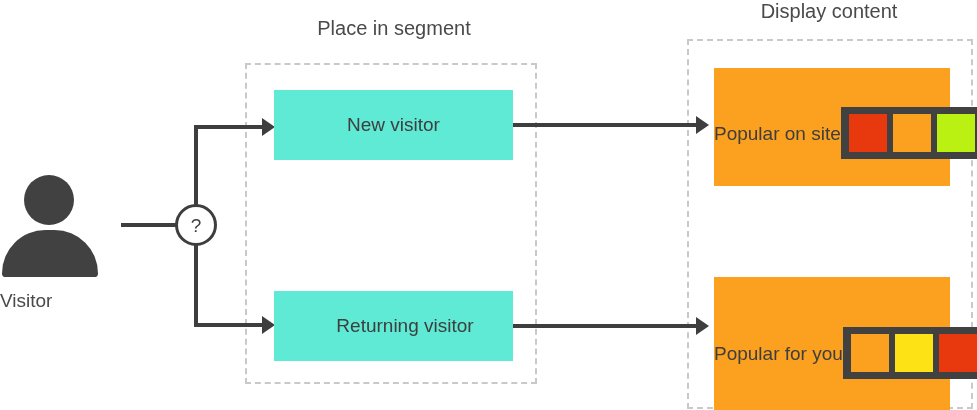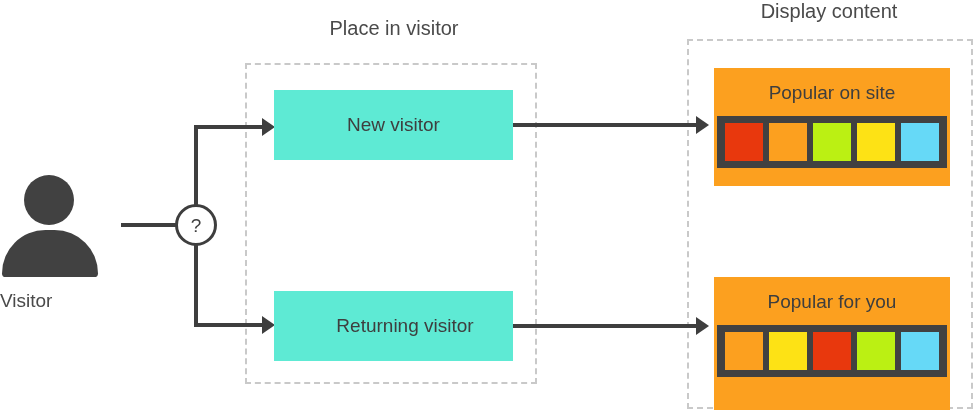--- a/index.html
+++ b/index.html
@@ -85,21 +85,21 @@
     color: #3e3e3e;
     font-size: 19px;
     line-height: 22px;
     white-space: nowrap;
   }
 
   
   .content-card {
     background: #fca01f;
     display: flex;
-    flex-direction: column;
+    flex-direction: row;
     align-items: center;
   }
   .content-card-title {
     color: #3e3e3e;
     font-size: 19px;
     line-height: 22px;
     margin-top: 14px;
     white-space: nowrap;
   }
   .swatch-strip {
@@ -112,21 +112,21 @@
   .swatch {
     width: 38px;
     height: 38px;
   }
 </style>
 </head>
 <body>
 
 <div id="diagram">
 
-  <div class="abs group-title" style="left:244px; top:16px; width:300px;">Place in visitor</div>
+  <div class="abs group-title" style="left:244px; top:16px; width:300px;">Place in segment</div>
 
   <div class="abs group-box" style="left:245px; top:63px; width:292px; height:321px;"></div>
 
   <div class="abs group-title" style="left:679px; top:-1px; width:300px;">Display content</div>
 
   <div class="abs group-box" style="left:687px; top:39px; width:286px; height:370px;"></div>
 
   <div class="abs">
     <div class="abs actor-head" style="left:24px; top:175px; width:50px; height:50px;"></div>
     <div class="abs actor-body" style="left:2px; top:230px; width:96px; height:47px;"></div>

